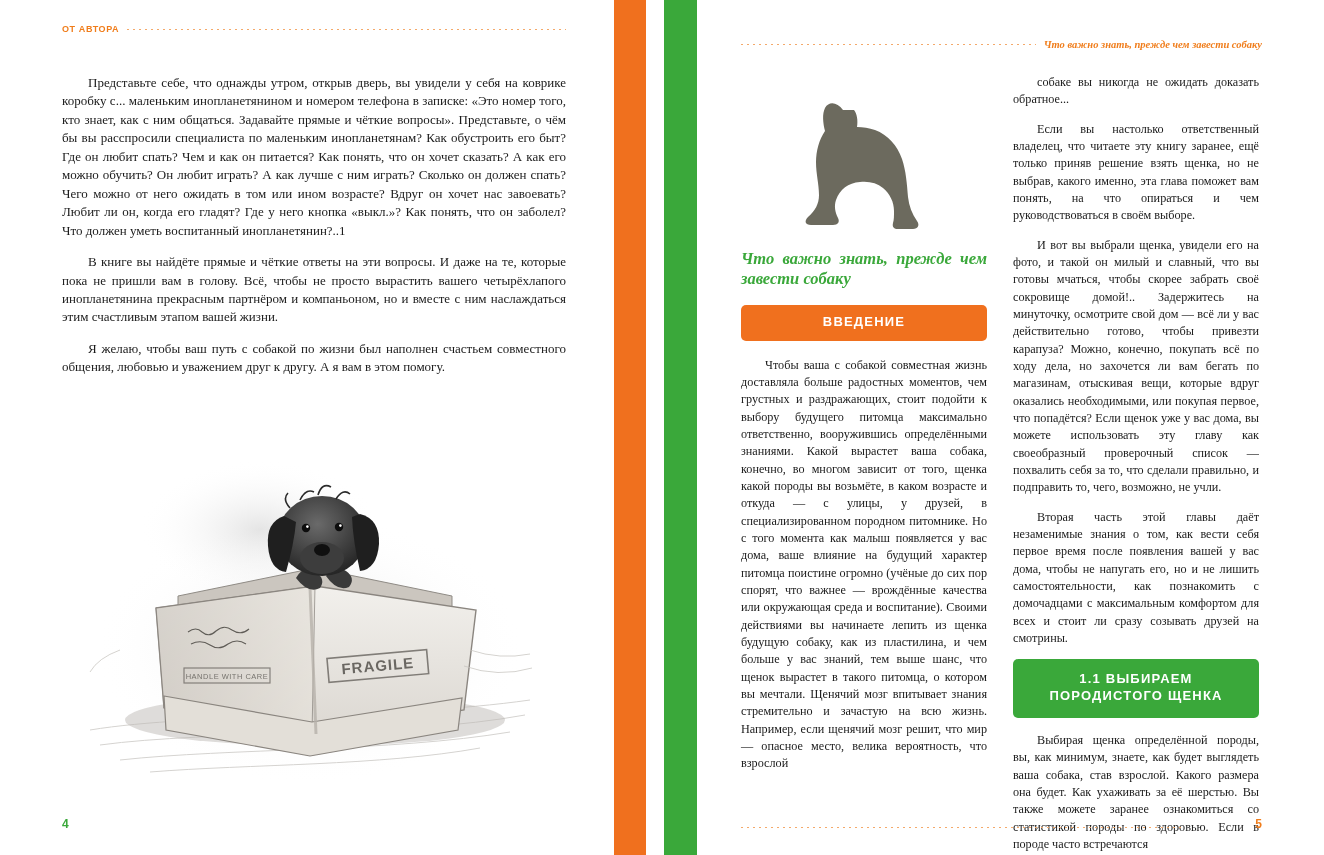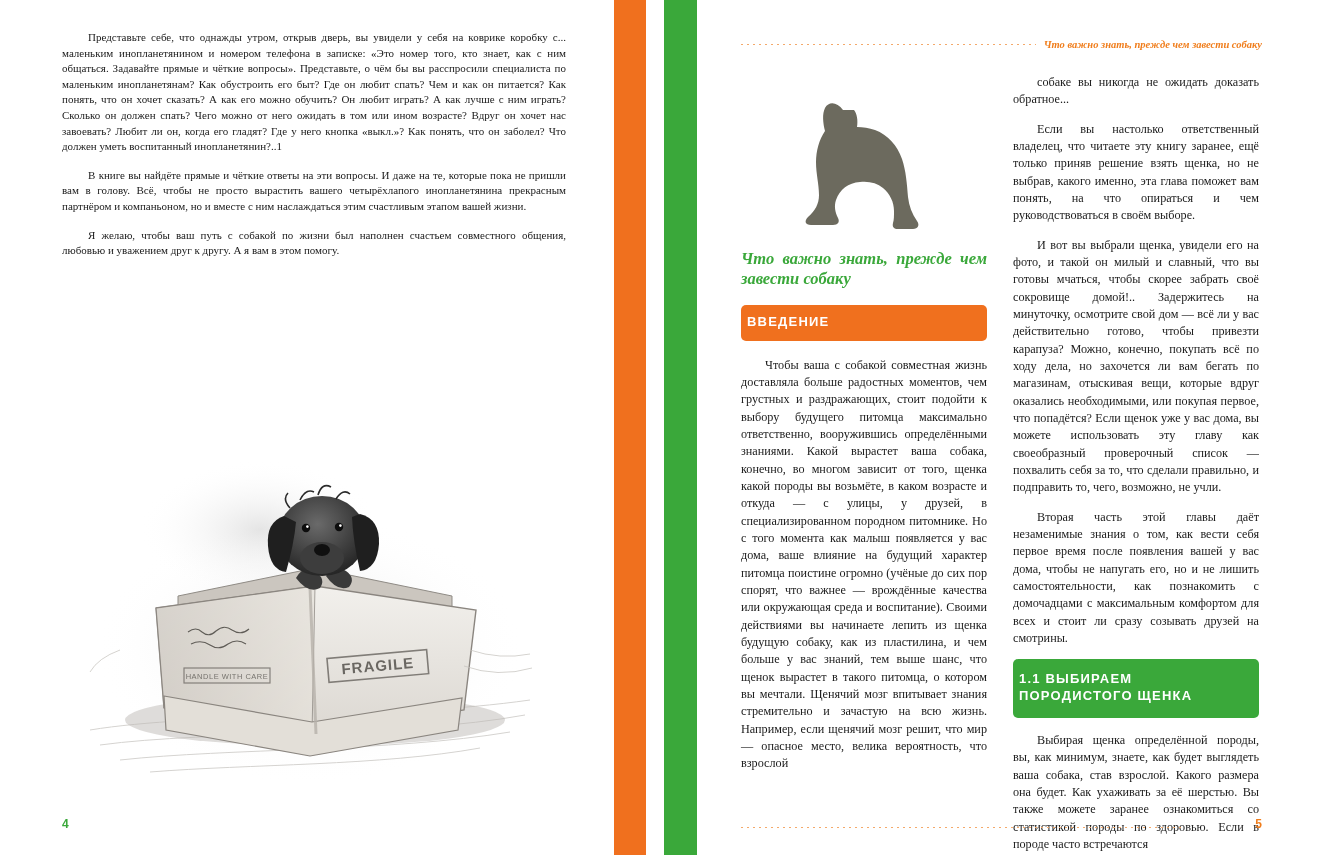--- a/index.html
+++ b/index.html
@@ -43,23 +43,23 @@
     font-size: 9px;
     letter-spacing: 0.6px;
     white-space: nowrap;
   }
   .dotline {
     flex: 1;
     height: 1px;
     background-image: repeating-linear-gradient(to right, #f4a96a 0 2px, transparent 2px 6px);
   }
   .body-col {
-    margin-top: 10px;
+    margin-top: 40px;
     text-align: justify;
-    font-size: 11px;
+    font-size: 13px;
     line-height: 1.42;
     hyphens: auto;
   }
   .body-col p {
     margin: 0 0 13px 0;
     text-indent: 26px;
   }
 
   
   .illus {
@@ -154,20 +154,21 @@
     font-weight: bold;
     font-size: 16.5px;
     line-height: 1.22;
     color: #3aa83a;
     margin: 0 0 16px 0;
   }
   .banner {
     font-family: "Liberation Sans", sans-serif;
     font-weight: bold;
     color: #ffffff;
+    text-align: center;
     border-radius: 5px;
     padding: 8px 6px 9px 6px;
     font-size: 13px;
     letter-spacing: 1.2px;
     margin-bottom: 16px;
   }
   .banner-orange { background: #f0701e; }
   .banner-green {
     background: #3aa83a;
     line-height: 1.3;
@@ -184,20 +185,24 @@
     background-image: repeating-linear-gradient(to right, #f4a96a 0 2px, transparent 2px 6px);
   }
 </style>
 </head>
 <body>
 
 <div class="spread">
 
   <div class="page-left">
 
+    <div class="header-rule">
+      <span class="header-label">ОТ АВТОРА</span>
+      <span class="dotline"></span>
+    </div>
 
     <div class="body-col">
       <p>Представьте себе, что однажды утром, открыв дверь, вы увидели у себя на коврике коробку с... маленьким инопланетянином и номером телефона в записке: «Это номер того, кто знает, как с ним общаться. Задавайте прямые и чёткие вопросы». Представьте, о чём бы вы расспросили специалиста по маленьким инопланетянам? Как обустроить его быт? Где он любит спать? Чем и как он питается? Как понять, что он хочет сказать? А как его можно обучить? Он любит играть? А как лучше с ним играть? Сколько он должен спать? Чего можно от него ожидать в том или ином возрасте? Вдруг он хочет нас завоевать? Любит ли он, когда его гладят? Где у него кнопка «выкл.»? Как понять, что он заболел? Что должен уметь воспитанный инопланетянин?..1</p>
       <p>В книге вы найдёте прямые и чёткие ответы на эти вопросы. И даже на те, которые пока не пришли вам в голову. Всё, чтобы не просто вырастить вашего четырёхлапого инопланетянина прекрасным партнёром и компаньоном, но и вместе с ним наслаждаться этим счастливым этапом вашей жизни.</p>
       <p>Я желаю, чтобы ваш путь с собакой по жизни был наполнен счастьем совместного общения, любовью и уважением друг к другу. А я вам в этом помогу.</p>
     </div>
 
     <div class="illus">
       <svg width="500" height="400" viewBox="0 0 500 400" xmlns="http://www.w3.org/2000/svg">
         <defs>

